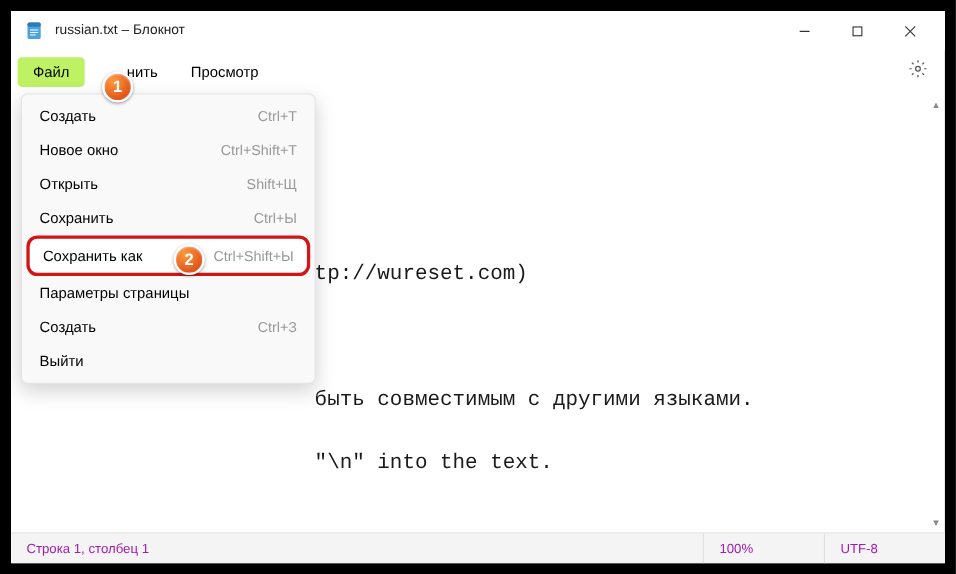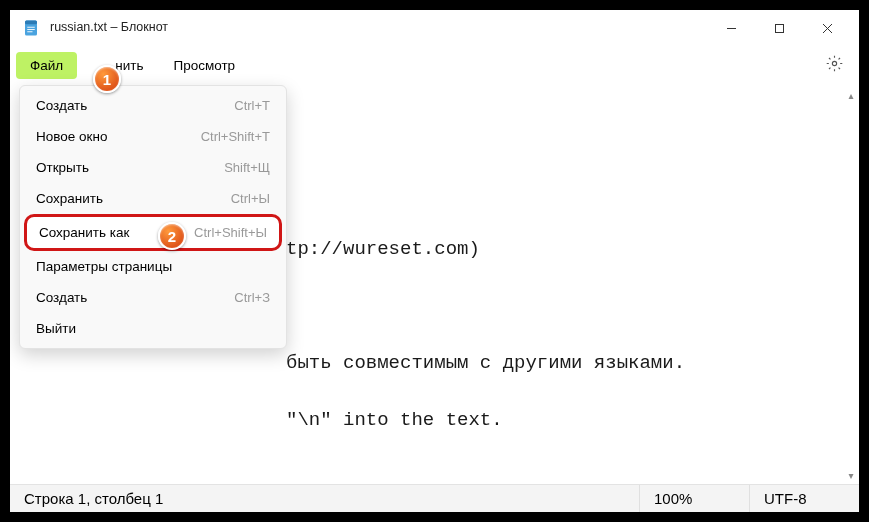--- a/index.html
+++ b/index.html
@@ -106,22 +106,22 @@
   white-space: pre;
   overflow: hidden;
   color: #1a1a1a;
 }
 .statusbar {
   height: 28px;
   border-top: 1px solid #e3e3e3;
   background: #f4f4f4;
   display: flex;
   align-items: center;
-  font-size: 15px;
-  color: #000000;
+  font-size: 12px;
+  color: #a21caf;
 }
 .status-cell {
   padding: 0 14px;
   border-left: 1px solid #e0e0e0;
   height: 100%;
   display: flex;
   align-items: center;
 }
 .status-cell:first-child { border-left: none; flex:1; }
 .badge {

